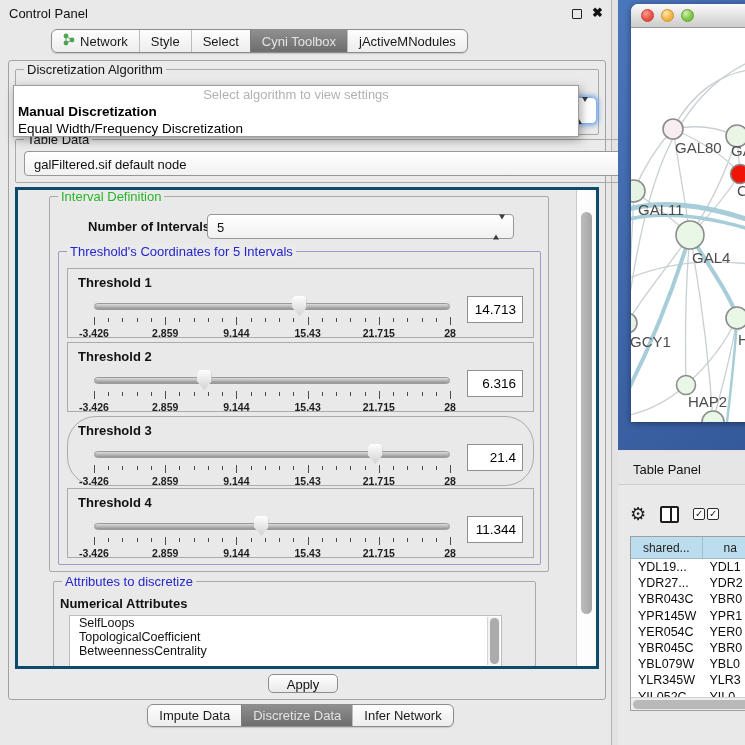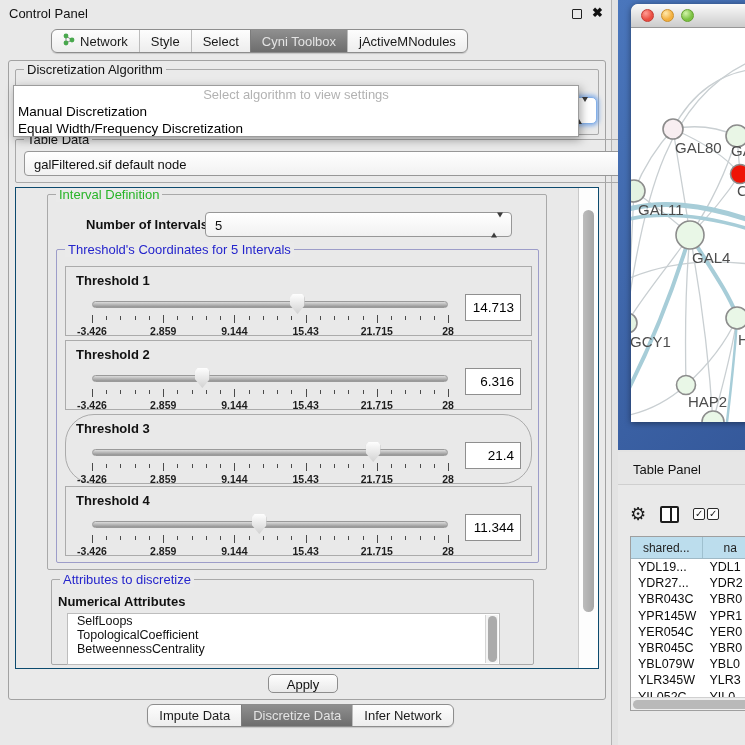--- a/index.html
+++ b/index.html
@@ -46,27 +46,27 @@
   .arr-up{width:0;height:0;border-left:3.5px solid transparent;border-right:3.5px solid transparent;
     border-bottom:5px solid #3c3c3c;margin-bottom:2px;}
   .arr-down{width:0;height:0;border-left:3.5px solid transparent;border-right:3.5px solid transparent;
     border-top:5px solid #3c3c3c;}
 
   
   .algo-popup{position:absolute;left:4px;top:24px;width:566px;height:52px;background:#fff;
     border:1px solid #9c9c9c;box-shadow:2px 3px 9px rgba(0,0,0,.35);z-index:10;}
   .popup-prompt{height:17px;line-height:17px;text-align:center;color:#b2b2b2;font-size:13px;}
   .popup-opt{height:17px;line-height:17px;padding-left:4px;font-size:13.5px;color:#000;white-space:nowrap;}
-  .popup-opt.bold{font-weight:normal;}
+  .popup-opt.bold{font-weight:bold;}
   .focus-combo{position:absolute;left:548px;top:36px;width:40px;height:27px;background:#fff;
     border:1px solid #84b0e8;border-radius:5px;box-shadow:0 0 4px 2px rgba(110,160,230,.8);z-index:5;}
 
   
   .scrollpane{position:absolute;left:6px;top:126px;width:584px;height:482px;
-    border:1px solid #0c4a6e;background:#e9e9e9;}
+    border:3px solid #0c4a6e;background:#e9e9e9;}
   .viewport{position:absolute;left:0;top:0;right:20px;bottom:0;overflow:hidden;}
   .vscroll{position:absolute;right:0;top:0;bottom:0;width:20px;background:#fdfdfd;
     border-left:1px solid #c9c9c9;}
   .vscroll .vthumb{position:absolute;left:4px;width:11px;border-radius:6px;
     background:linear-gradient(90deg,#bcbcbc,#a6a6a6);}
   .mini-vscroll{position:absolute;right:1px;top:1px;bottom:1px;width:13px;background:#f4f4f4;
     border-left:1px solid #d5d5d5;}
   .mini-vscroll .vthumb{position:absolute;left:2px;top:1px;bottom:1px;width:9px;border-radius:5px;
     background:#ababab;}
 

